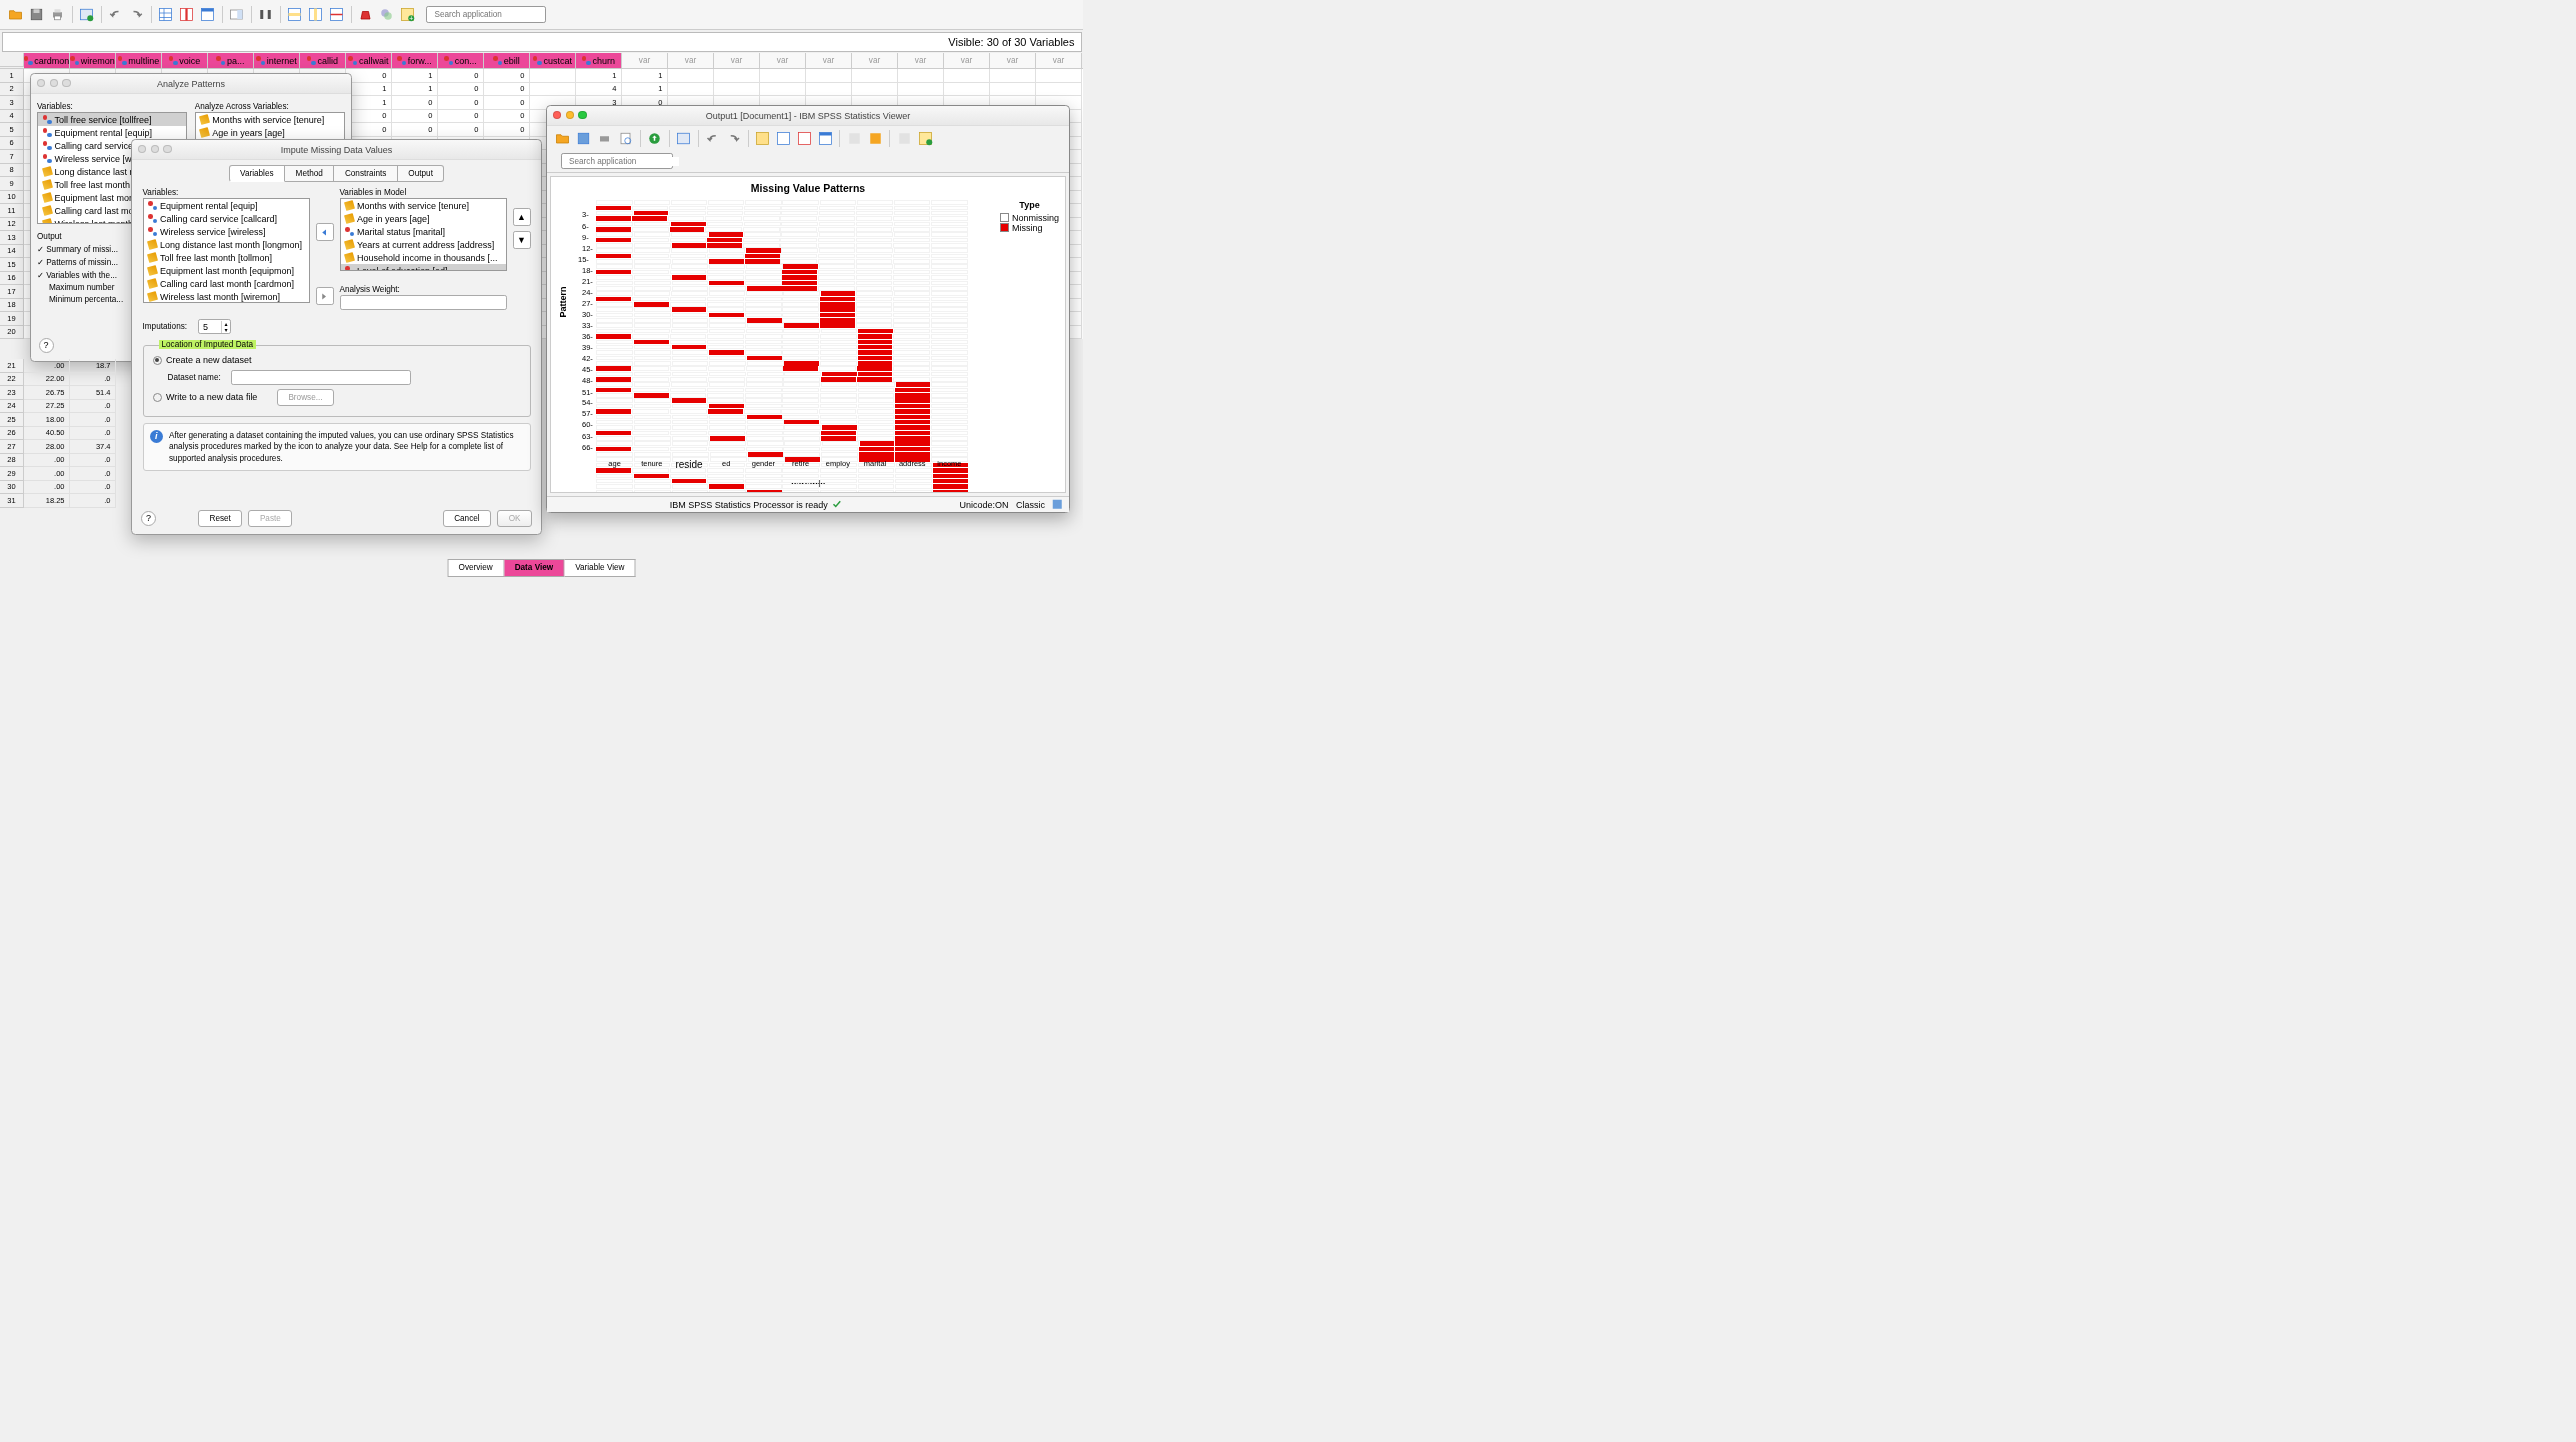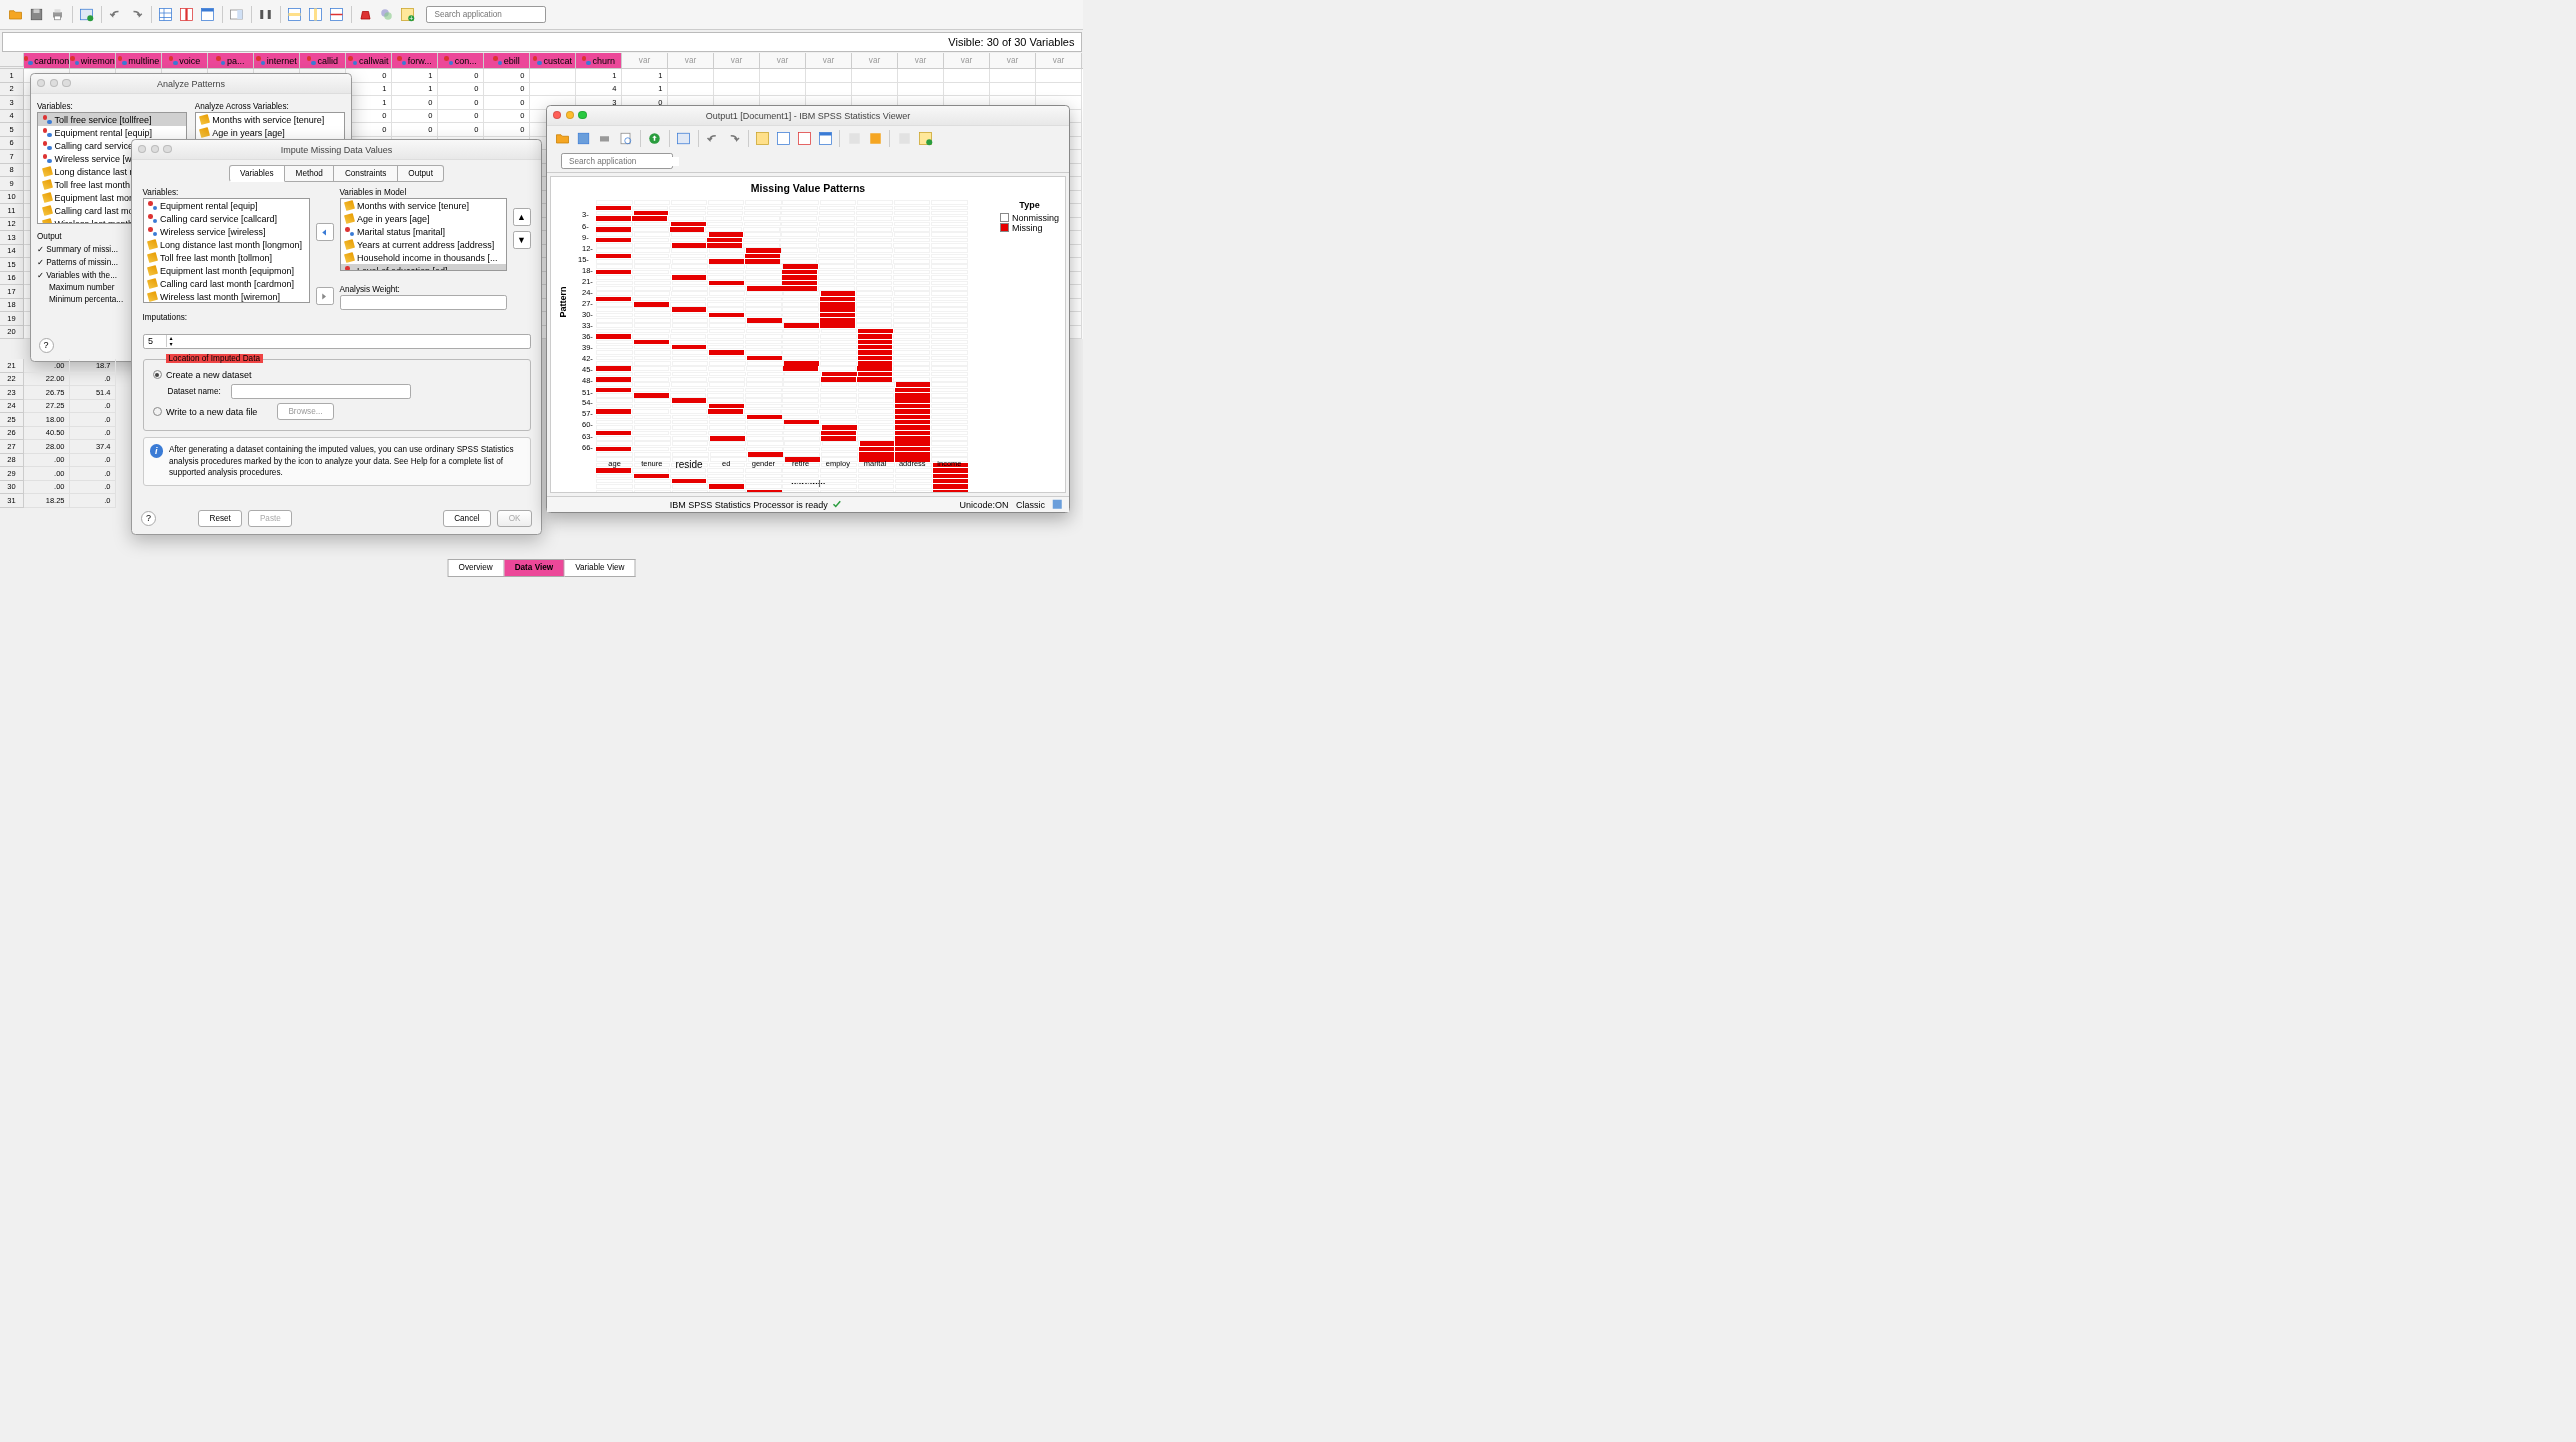--- a/index.html
+++ b/index.html
@@ -60,21 +60,21 @@
 .radio.on::after { content:''; position:absolute; inset:1.5px; background:#444; border-radius:50%; }
 .text-input { background:#fff; border:0.7px solid #aaa; height:15px; border-radius:2.2px; padding:0 3px; font-size:8.2px; }
 .spinner { display:inline-flex; align-items:center; border:0.7px solid #aaa; background:#fff; border-radius:2.2px; height:15px; }
 .spinner input { border:none; width:22.4px; text-align:left; padding:0 4.5px; outline:none; }
 .spin-btns { display:flex; flex-direction:column; border-left:0.7px solid #ccc; }
 .spin-btns span { font-size:5.2px; line-height:6px; padding:0 1.5px; cursor:pointer; }
 
 .arrow-btn { width:18px; height:18px; border:0.7px solid #aaa; border-radius:2.2px; background:#fff; display:flex; align-items:center; justify-content:center; cursor:pointer; }
 
 .group-box { border:0.7px solid #bbb; border-radius:3px; padding:7.5px 9px; margin:4.5px 0; position:relative; }
-.group-title { position:absolute; top:-6px; left:22px; background:#ef4444; padding:0 3px; font-size:8.2px; }
+.group-title { position:absolute; top:-6px; left:15px; background:#bef264; padding:0 3px; font-size:8.2px; }
 
 .info-box { display:flex; gap:6px; padding:6px; border:0.7px solid #ccc; border-radius:3px; background:#fafafa; margin:6px 0; }
 .info-icon { width:13.5px; height:13.5px; border-radius:50%; background:#3a7bd5; color:#fff; display:flex; align-items:center; justify-content:center; font-weight:bold; font-style:italic; flex-shrink:0; font-size:9px; }
 
 
 .viewer { position:absolute; background:#f2f2f2; border:0.7px solid #888; border-radius:4.5px; box-shadow:0 6px 18px rgba(0,0,0,0.3); display:flex; flex-direction:column; }
 .viewer-toolbar { padding:3px 6px; display:flex; align-items:center; gap:1.5px; border-bottom:0.7px solid #ccc; flex-wrap:wrap; }
 .chart-canvas { flex:1; background:#fff; margin:3px; border:0.7px solid #ccc; position:relative; overflow:hidden; }
 .chart-title { text-align:center; font-weight:bold; font-size:10.5px; padding:4.5px; }
 .legend { position:absolute; right:6px; top:22.4px; font-size:8.2px; }
@@ -989,21 +989,21 @@
           </div>
         <div class="sect-label" style="margin-top:12px;">Analysis Weight:</div>
         <input class="text-input" style="width: 100%;">
       </div>
       <div style="display:flex; flex-direction:column; gap:4.5px; padding-top:22.4px;">
         <div class="arrow-btn">▲</div>
         <div class="arrow-btn">▼</div>
       </div>
     </div>
 
-    <div style="margin-top:1px; display:flex; gap:10.5px;flex-direction:column;">
+    <div style="margin-top:9px; display:flex; align-items:center; gap:10.5px;">
       <span class="sect-label">Imputations:</span>
       <div class="spinner">
         <input value="5" style="">
         <div class="spin-btns">
             <span>▲</span>
             <span>▼</span>
           </div>
       </div>
     </div>
 

